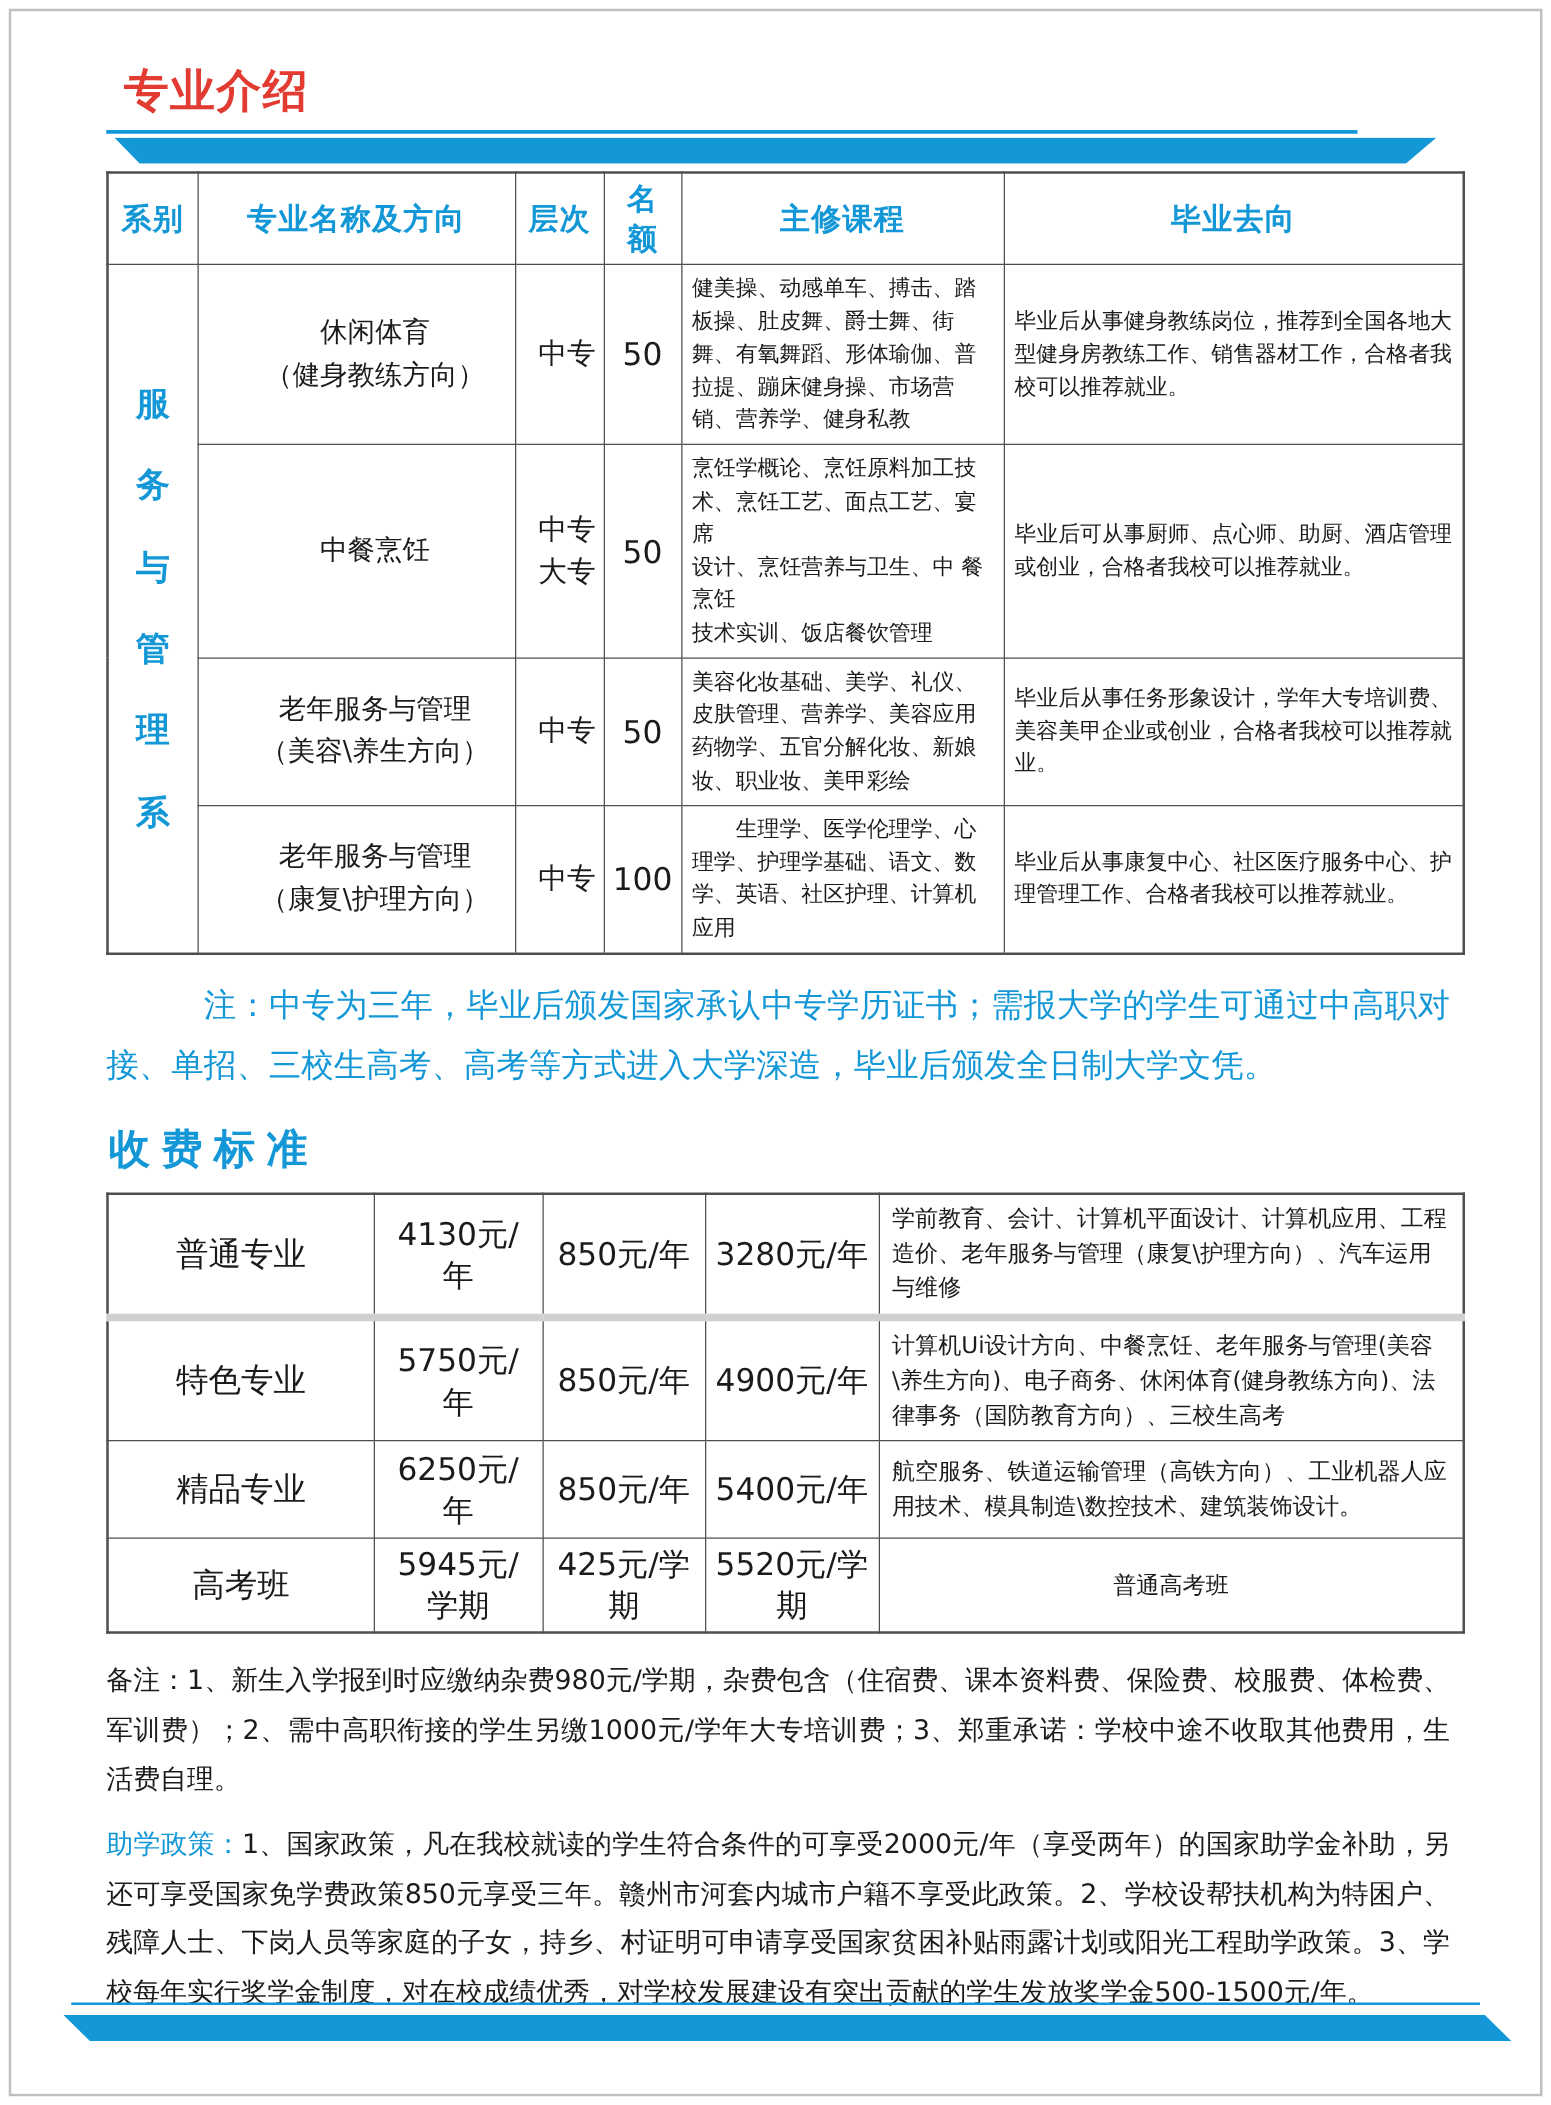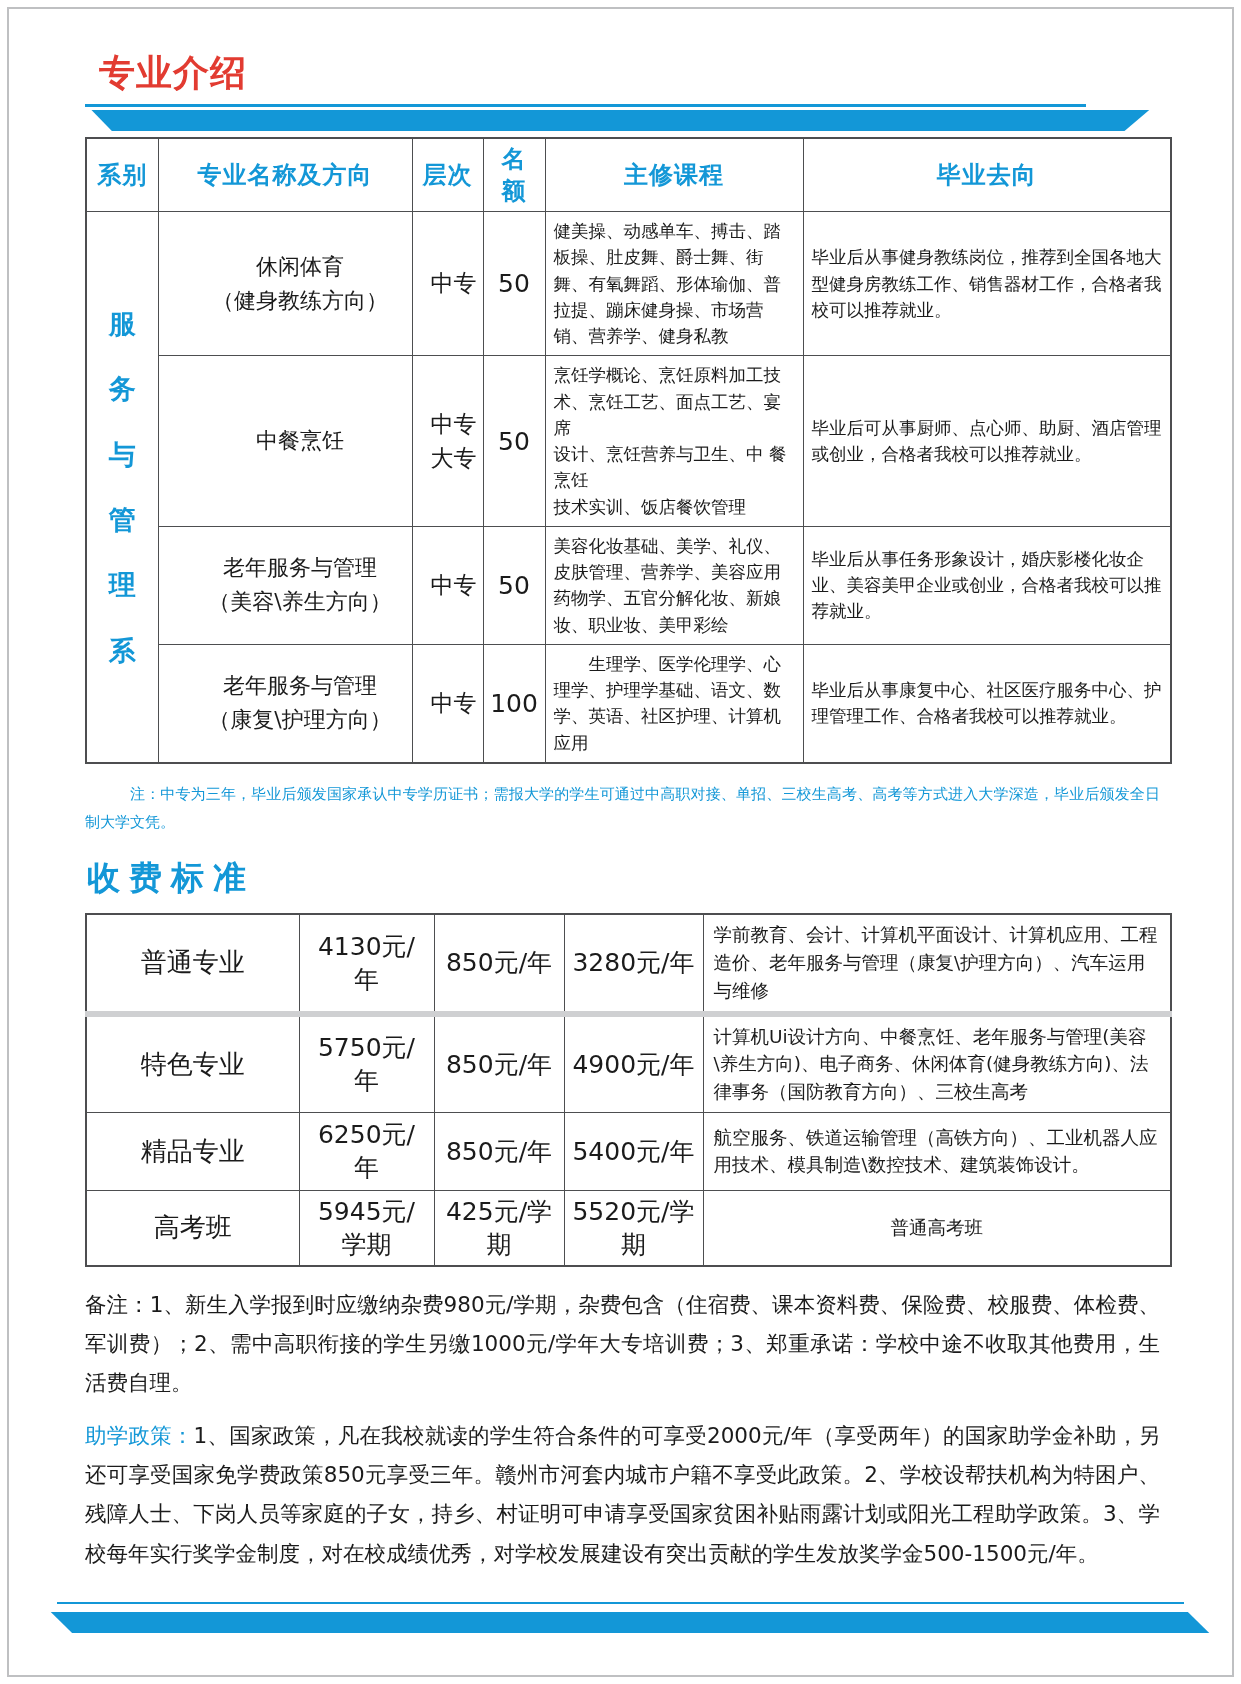--- a/index.html
+++ b/index.html
@@ -27,21 +27,21 @@
   .dept { color:var(--accent); font-weight:bold; font-size:27px; width:1.1em; margin:0 auto;
     word-break:break-all; line-height:2.42; }
   .mname { font-size:22px; white-space:pre-line; line-height:1.55;padding-left:36px; }
   .mlevel { font-size:23px; white-space:pre-line; line-height:1.5;text-align:right; }
   .mquota { font-size:25px; }
   .mtext { font-size:17.5px; line-height:1.5; text-align:left; padding:6px 8px; white-space:pre-line;margin-left:44px; }
   .t1 tr { height:92px; }
   .t1 tr.hrow { height:46px; }
 
   
-  .note { color:var(--accent); font-size:15px; line-height:1.85; margin:17px 0 0 0;
+  .note { color:var(--accent); font-size:26px; line-height:1.85; margin:17px 0 0 0;
     text-indent:3em; text-align:justify; }
 
   
   .fee-title { color:var(--accent); font-size:33px; font-weight:bold; letter-spacing:9px; margin:20px 0 12px 2px; }
   .t2 { border:2.5px solid var(--bd); }
   .t2 th { font-size:23px; font-weight:600; color:#1b1b1b; height:54px; }
   .fcat { font-size:26px; }
   .fprice { font-size:25px; }
   .fmajors { font-size:18.5px; line-height:1.5; text-align:left; padding:6px 10px; }
   .fmajors.center { text-align:center; }
@@ -112,21 +112,21 @@
 设计、烹饪营养与卫生、中 餐烹饪
 技术实训、饭店餐饮管理</td>
       <td class="mtext">毕业后可从事厨师、点心师、助厨、酒店管理或创业，合格者我校可以推荐就业。</td>
     </tr>
     <tr>
       <td class="mname">老年服务与管理
 （美容\养生方向）</td>
       <td class="mlevel">中专</td>
       <td class="mquota">50</td>
       <td class="mtext">美容化妆基础、美学、礼仪、皮肤管理、营养学、美容应用药物学、五官分解化妆、新娘妆、职业妆、美甲彩绘</td>
-      <td class="mtext">毕业后从事任务形象设计，婚庆影楼化妆企业、美容美甲企业或创业，合格者我校可以推荐就业。</td>
+      <td class="mtext">毕业后从事任务形象设计，学年大专培训费、美容美甲企业或创业，合格者我校可以推荐就业。</td>
     </tr>
     <tr>
       <td class="mname">老年服务与管理
 （康复\护理方向）</td>
       <td class="mlevel">中专</td>
       <td class="mquota">100</td>
       <td class="mtext">　　生理学、医学伦理学、心理学、护理学基础、语文、数学、英语、社区护理、计算机应用</td>
       <td class="mtext">毕业后从事康复中心、社区医疗服务中心、护理管理工作、合格者我校可以推荐就业。</td>
     </tr>
   </tbody>

